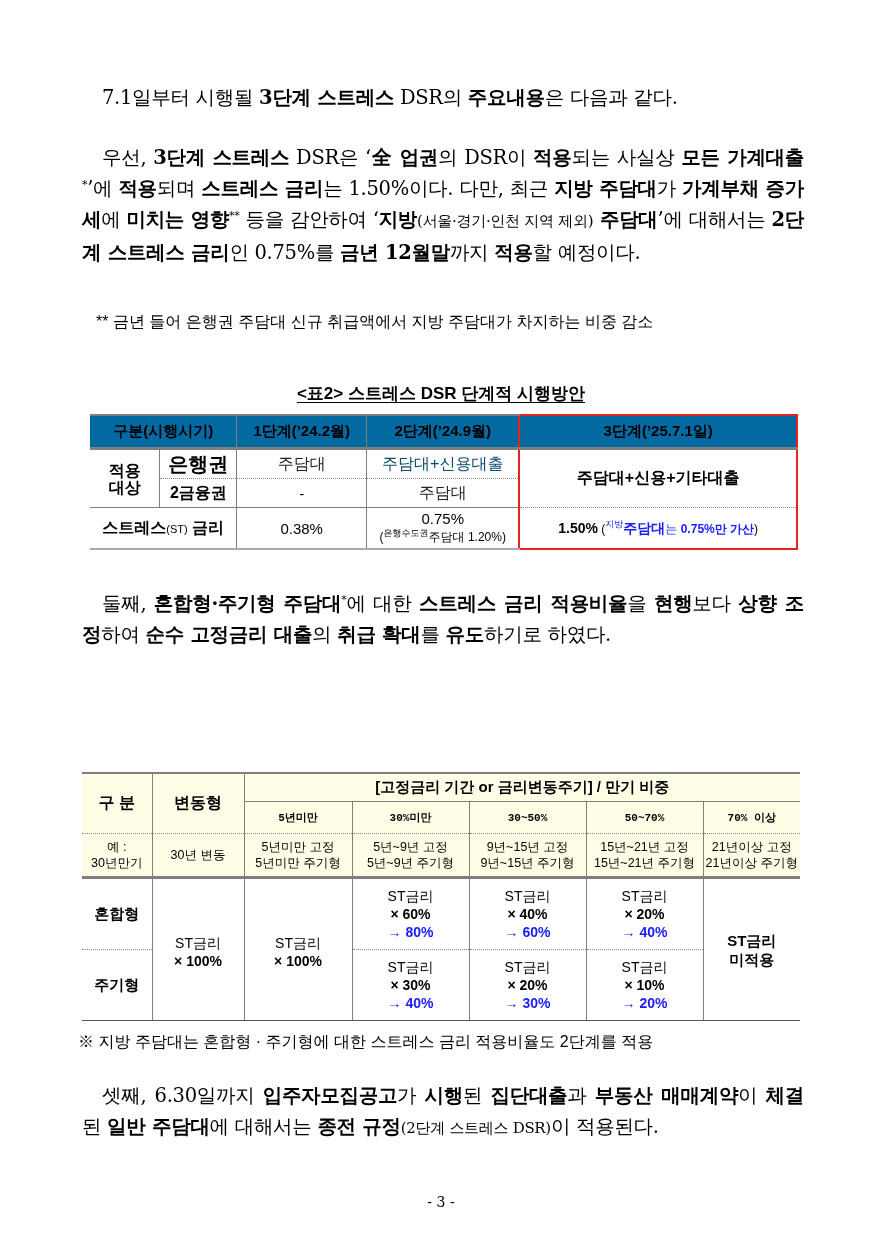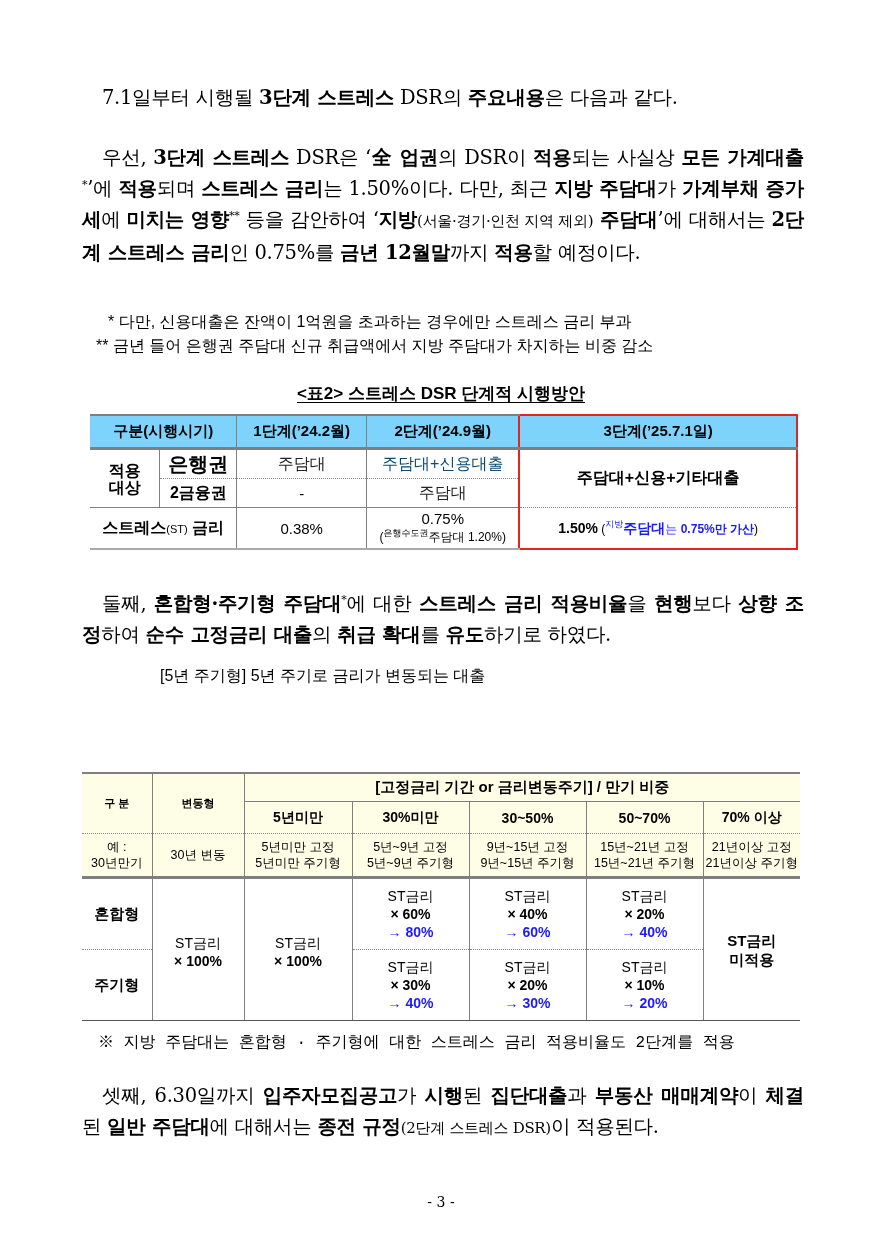--- a/index.html
+++ b/index.html
@@ -22,67 +22,66 @@
   .tcap span { text-decoration:underline; text-underline-offset:3px; }
   #cap2 { top:382px; }
   #cap3 { top:740px;margin-top:48px; }
 
   table { border-collapse:collapse; position:absolute; font-family:"Liberation Sans","DejaVu Sans",sans-serif; }
   td { text-align:center; vertical-align:middle; padding:0; }
 
   
   #t2 { left:90px; top:414px; width:708px; font-size:15px; }
   #t2 td { border-left:1px solid #7f7f7f; border-right:1px solid #7f7f7f; }
-  #t2 tr.h td { background:#7dd3fc; font-weight:bold; height:31px; border-top:2px solid #7f7f7f; border-bottom:3px solid #7f7f7f; }
+  #t2 tr.h td { background:#0369a1; font-weight:bold; height:31px; border-top:2px solid #7f7f7f; border-bottom:3px solid #7f7f7f; }
   #t2 tr.r1 td { height:28px; border-bottom:1px dotted #888; }
   #t2 tr.r2 td { height:28px; border-bottom:1px solid #7f7f7f; }
   #t2 tr.r3 td { height:40px; border-bottom:2px solid #aaa; }
   #t2 td.first { border-left:none; }
   #t2 td.red-top { border-top:2px solid #e52420 !important; border-left:2px solid #e52420 !important; border-right:2px solid #e52420 !important; }
   #t2 td.red-mid { border-left:2px solid #e52420 !important; border-right:2px solid #e52420 !important;margin-top:44px; }
   #t2 td.red-bot { border-left:2px solid #e52420 !important; border-right:2px solid #e52420 !important; border-bottom:2px solid #e52420 !important; }
   .tiny { font-size:9px; vertical-align:super; }
   .blue { color:#1a1aff; }
 
   #p3 { top:588px; }
   #notes2 { top:664px; left:108px; }
   #notes2 .l2 { padding-left:52px; }
 
   
   #t3 { left:82px; top:772px; width:718px; font-size:14px; }
   #t3 td { border-left:1px solid #7f7f7f; border-right:1px solid #7f7f7f; }
   #t3 .y { background:#fefee6; }
   #t3 tr.h1 td { height:27px; border-top:2px solid #7f7f7f; }
   #t3 tr.h1 td.sub { border-bottom:1px solid #7f7f7f; }
-  #t3 tr.h2 td { height:31px; font-weight:bold; font-size:14px; border-bottom:1px dotted #888; }
+  #t3 tr.h2 td { height:31px; font-weight:bold; font-size:11px; border-bottom:1px dotted #888;font-family:Liberation Mono, monospace; }
   #t3 tr.ex td { height:42px; font-size:12.5px; line-height:16px; border-bottom:3px solid #7f7f7f; border-top:1px dotted #888; }
   #t3 tr.m td { height:70px; font-size:14px; line-height:18px; }
   #t3 tr.m td.rb { border-bottom:1px dotted #888; }
   #t3 tr.j td { height:70px; font-size:14px; line-height:18px; border-bottom:1px solid #555; }
   #t3 td.first { border-left:none; }
   #t3 td.last { border-right:none; }
-  .hdr { font-weight:bold; font-size:11px; }
-
-  #note3 { position:absolute; top:1032px; left:98px; font-size:16px; font-family:Liberation Mono, monospace; }
+  .hdr { font-weight:bold; font-size:16px; }
+
+  #note3 { position:absolute; top:1032px; left:78px; font-size:16px; font-family:Liberation Sans, sans-serif; }
   #p4 { top:1080px; }
   #pagenum { position:absolute; top:1194px; left:0; width:882px; text-align:center; font-size:14px; font-family:"DejaVu Serif",serif; }
 </style>
 </head>
 <body>
 
 <div class="para serif" id="p1">
   <span class="indent"></span><span>7.1일부터 시행될 </span><b>3단계 스트레스</b><span> DSR의 </span><b>주요내용</b><span>은 다음과 같다.</span>
 </div>
 
 <div class="para serif" id="p2">
   <span class="indent"></span><span>우선, </span><b>3단계 스트레스</b><span> DSR은 ‘</span><b>全 업권</b><span>의 DSR이 </span><b>적용</b><span>되는 사실상 </span><b>모든 가계대출</b><span class="sup">*</span><span>’에 </span><b>적용</b><span>되며 </span><b>스트레스 금리</b><span>는 1.50%이다. 다만, 최근 </span><b>지방 주담대</b><span>가 </span><b>가계부채 증가세</b><span>에 </span><b>미치는 영향</b><span class="sup">**</span><span> 등을 감안하여 ‘</span><b>지방</b><span class="sm">(서울·경기·인천 지역 제외)</span><b> 주담대</b><span>’에 대해서는 </span><b>2단계 스트레스 금리</b><span>인 0.75%를 </span><b>금년 12월말</b><span>까지 </span><b>적용</b><span>할 예정이다.</span>
 </div>
 
 <div class="notes sans" id="notes1">
-  <div style="padding-left:12px">*  다만, 신용대출은 잔액이 1억원을 초과하는 경우에만 스트레스 금리 부과</div>
   <div>**  금년 들어 은행권 주담대 신규 취급액에서 지방 주담대가 차지하는 비중 감소</div>
 </div>
 
 <div class="tcap sans" id="cap2"><span>&lt;표2&gt; 스트레스 DSR 단계적 시행방안</span></div>
 
 <table id="t2">
   <colgroup>
       <col style="width:70px">
       <col style="width:77px">
       <col style="width:130px">
@@ -123,21 +122,20 @@
     </td>
   </tr>
 </tbody>
   </table>
 
 <div class="para serif" id="p3">
   <span class="indent"></span><span>둘째, </span><b>혼합형·주기형 주담대</b><span class="sup">*</span><span>에 대한 </span><b>스트레스 금리 적용비율</b><span>을 </span><b>현행</b><span>보다 </span><b>상향 조정</b><span>하여 </span><b>순수 고정금리 대출</b><span>의 </span><b>취급 확대</b><span>를 </span><b>유도</b><span>하기로 하였다.</span>
 </div>
 
 <div class="notes sans" id="notes2">
-  <div class="l2">[5년 주기형] 5년 주기로 금리가 변동되는 대출</div>
 </div>
 
 <div class="tcap sans" id="cap3"><span>&lt;표3&gt; 혼합형 · 주기형 주담대의 스트레스 금리 적용비율</span></div>
 
 <table id="t3">
   <colgroup>
       <col style="width:70px">
       <col style="width:92px">
       <col style="width:108px">
       <col style="width:117px">

